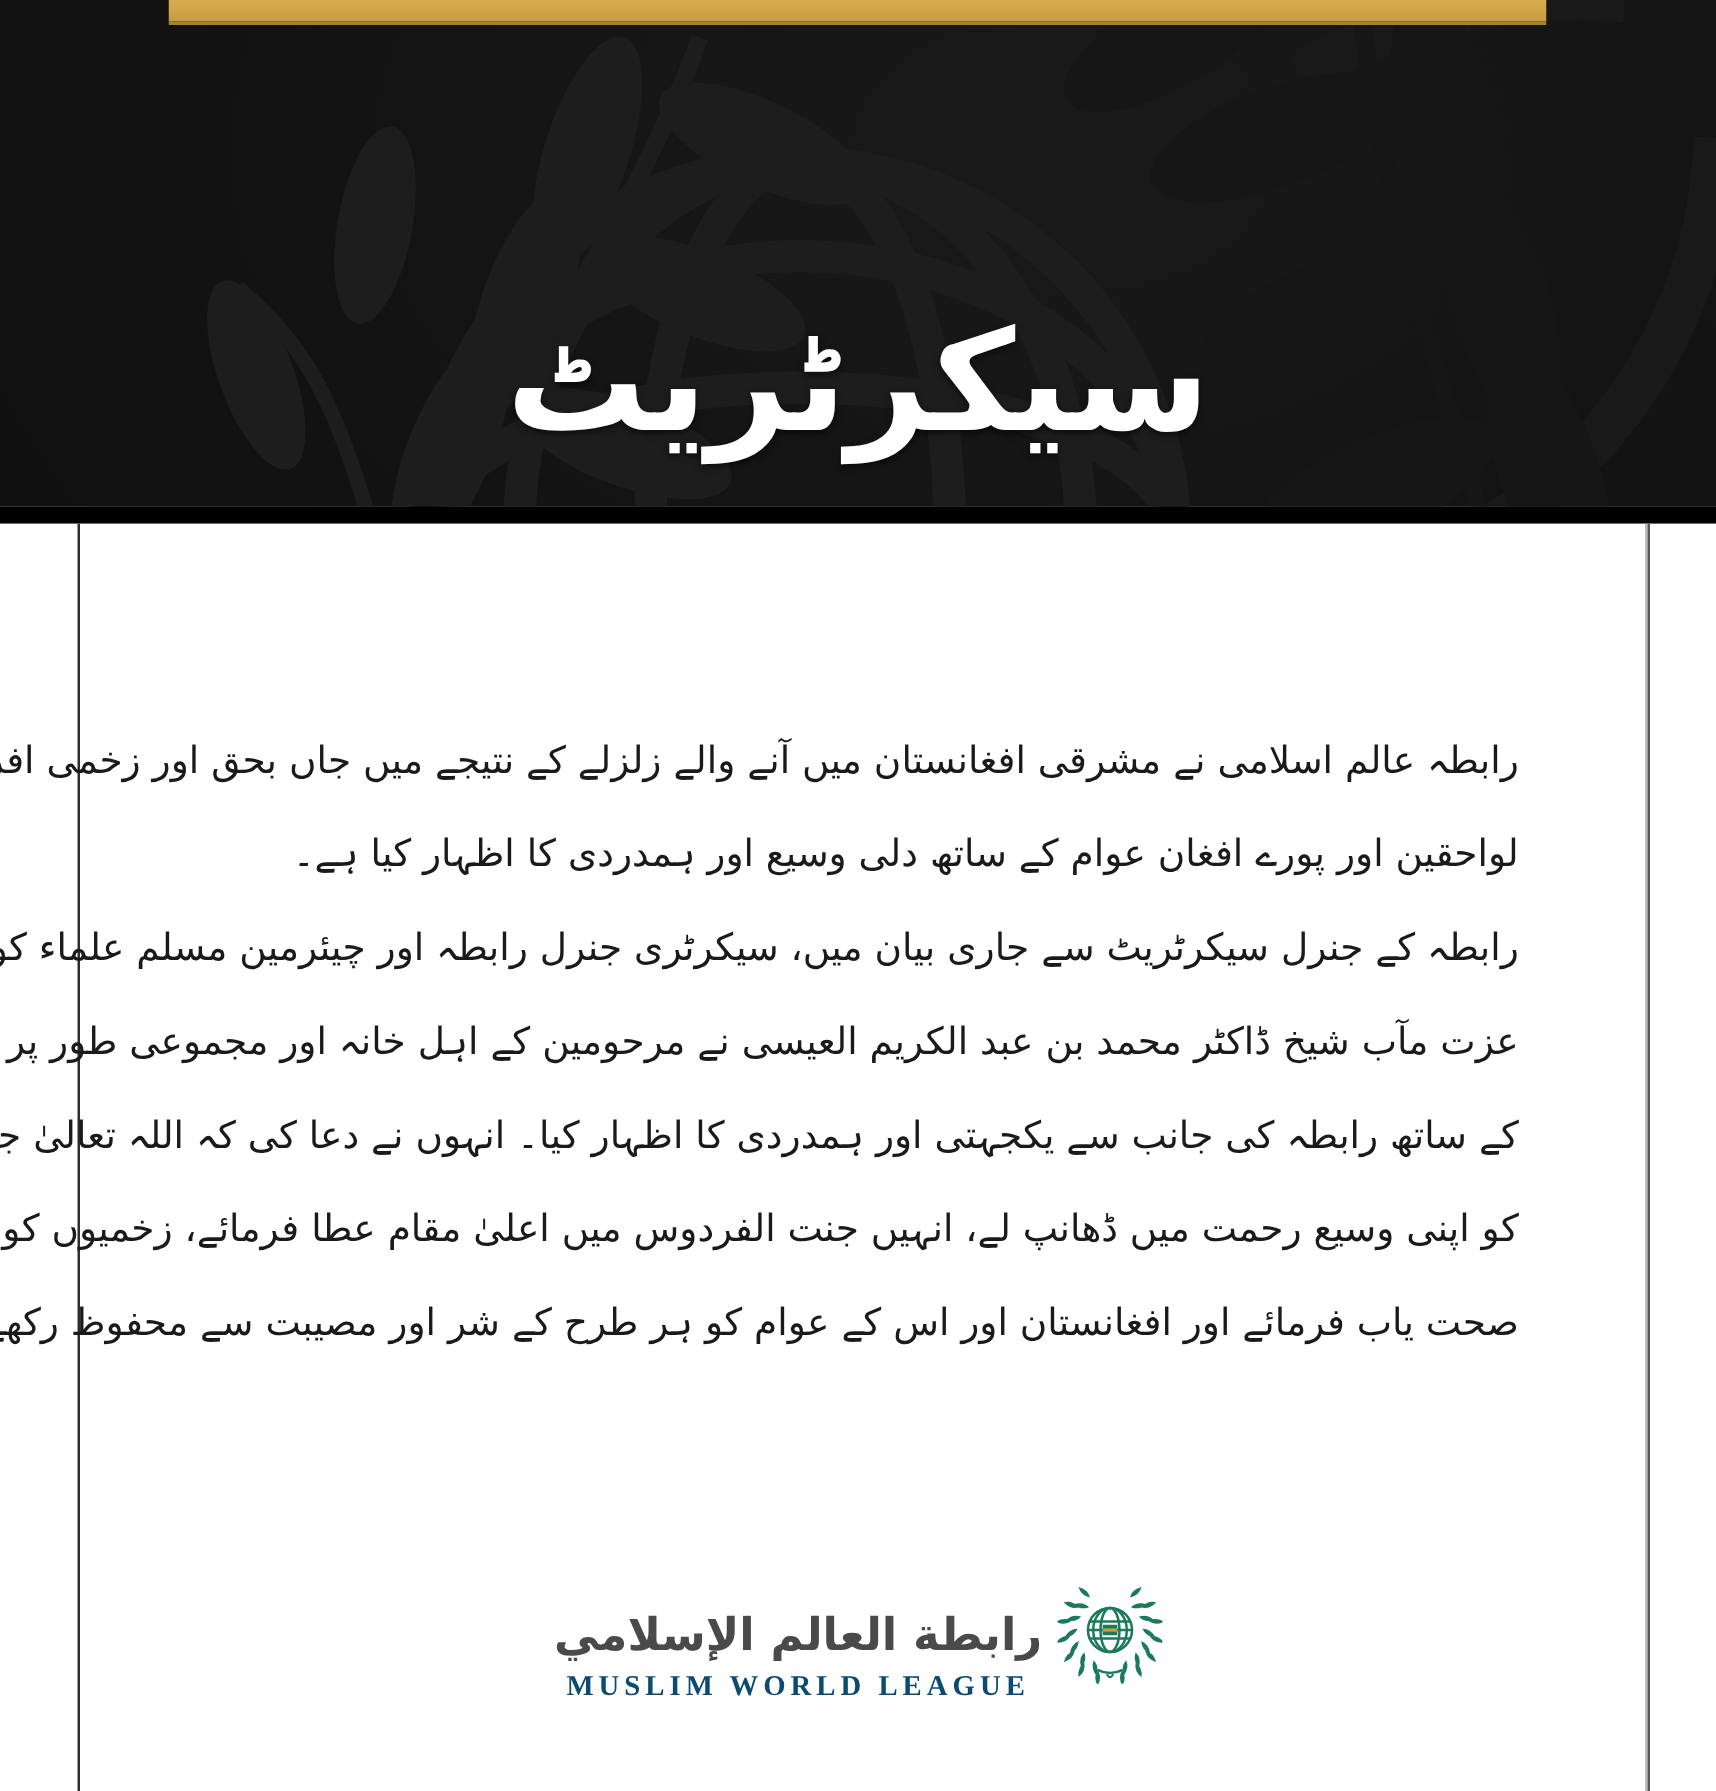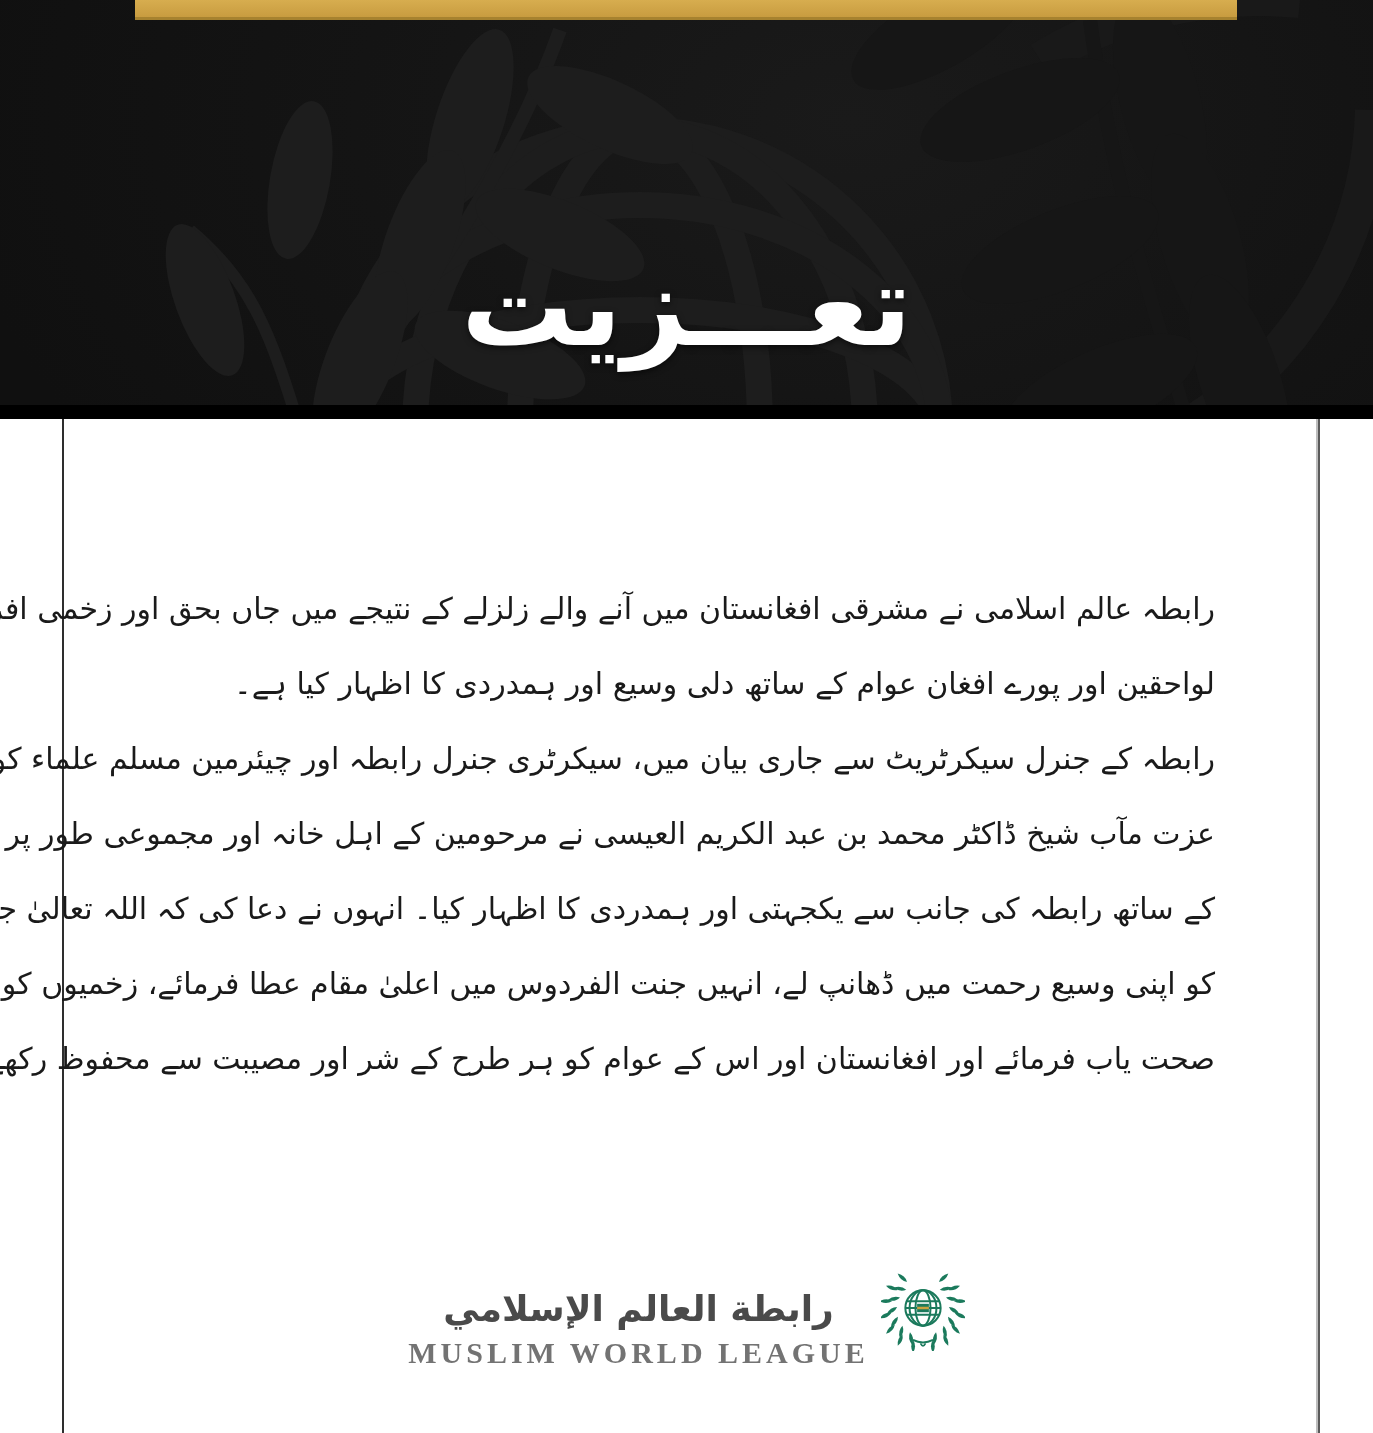--- a/index.html
+++ b/index.html
@@ -43,21 +43,21 @@
   .logo{
     position:absolute;left:0;top:826px;width:1373px;
     display:flex;justify-content:center;align-items:center;gap:12px;
   }
   .logo-text-col{display:flex;flex-direction:column;align-items:center;margin-top:42px;}
   .logo-arabic{
     direction:rtl;color:#4a4a4a;font-size:36px;font-weight:bold;
     font-family:"DejaVu Sans",sans-serif;line-height:1.2;
   }
   .logo-wordmark{
-    margin-top:6px;color:#737373;font-size:30px;font-weight:bold;
+    margin-top:6px;color:#0c4a6e;font-size:23px;font-weight:bold;
     letter-spacing:4px;font-family:"Liberation Serif",serif;
   }
   .emblem{width:84px;height:86px;}
 </style>
 </head>
 <body>
 
 <div class="canvas">
 
   <div class="header">
@@ -94,21 +94,21 @@
         <ellipse cx="1160" cy="100" rx="40" ry="110" transform="rotate(-14 1160 100)"></ellipse>
         <ellipse cx="1020" cy="110" rx="40" ry="105" transform="rotate(-110 1020 110)"></ellipse>
         <ellipse cx="1200" cy="240" rx="40" ry="110" transform="rotate(-16 1200 240)"></ellipse>
         <ellipse cx="1060" cy="250" rx="40" ry="105" transform="rotate(-112 1060 250)"></ellipse>
         <ellipse cx="1240" cy="380" rx="40" ry="110" transform="rotate(-18 1240 380)"></ellipse>
         <ellipse cx="1100" cy="390" rx="40" ry="105" transform="rotate(-114 1100 390)"></ellipse>
         <ellipse cx="940" cy="30" rx="38" ry="100" transform="rotate(-120 940 30)"></ellipse>
       </g>
     </svg>
     <div class="gold-bar"></div>
-    <div class="header-title">تعـــزیت</div>
+    <div class="header-title">سیکرٹریٹ</div>
   </div>
 
   <div class="black-strip"></div>
 
   <div class="content">
     <div class="rule-left"></div>
     <div class="rule-right"></div>
 
     <div class="article">
       <div class="line">رابطہ عالم اسلامی نے مشرقی افغانستان میں آنے والے زلزلے کے نتیجے میں جاں بحق اور زخمی افراد کے</div>

